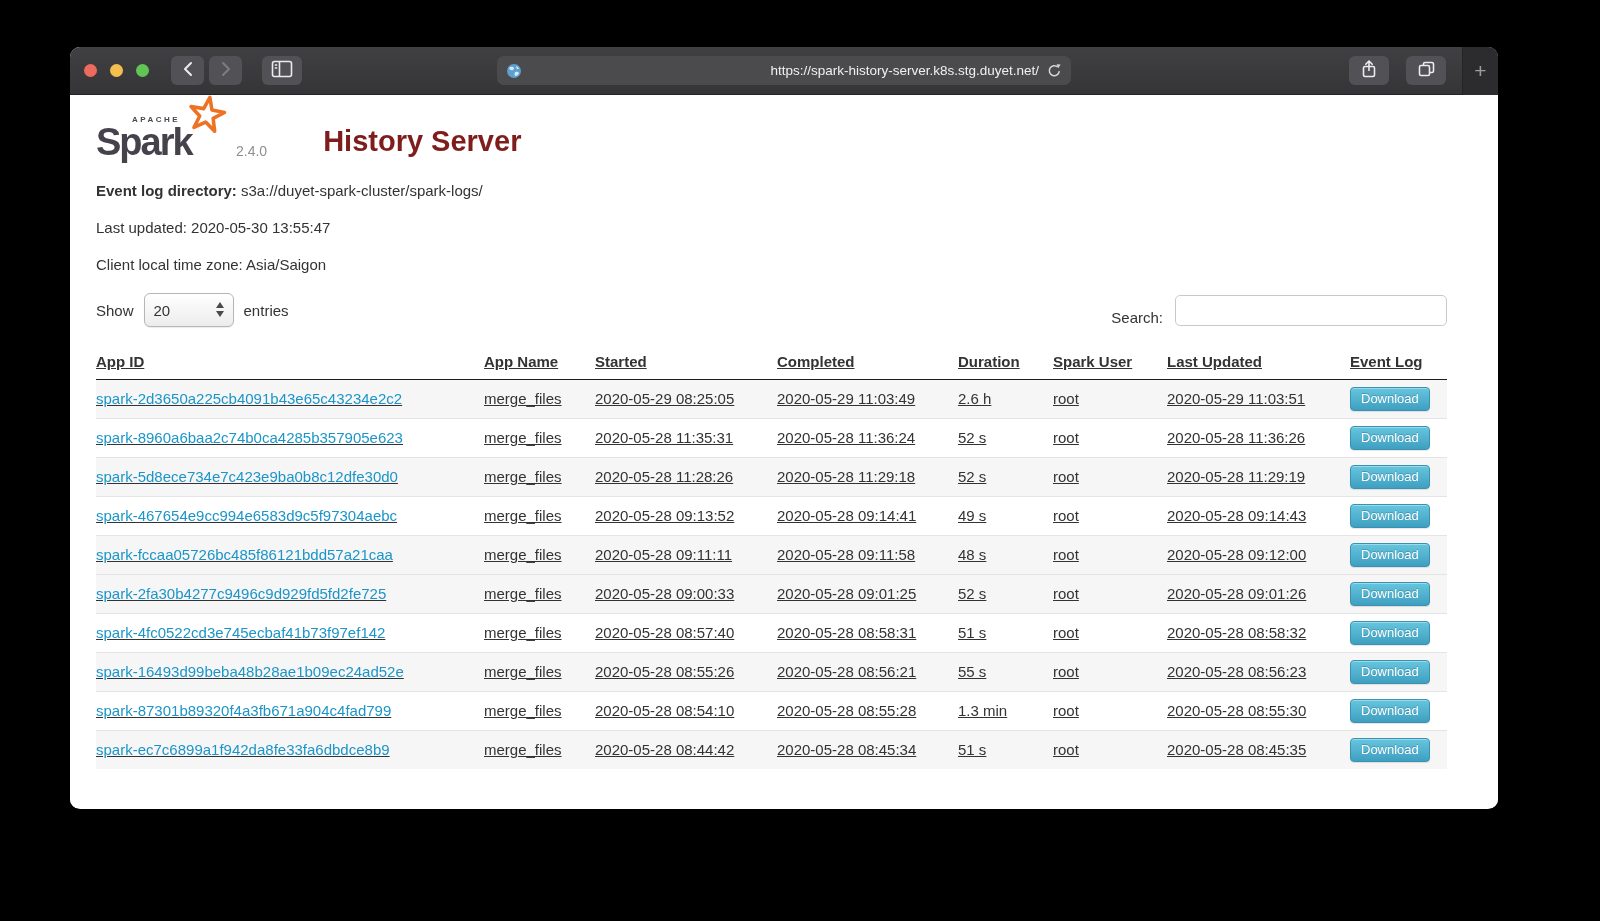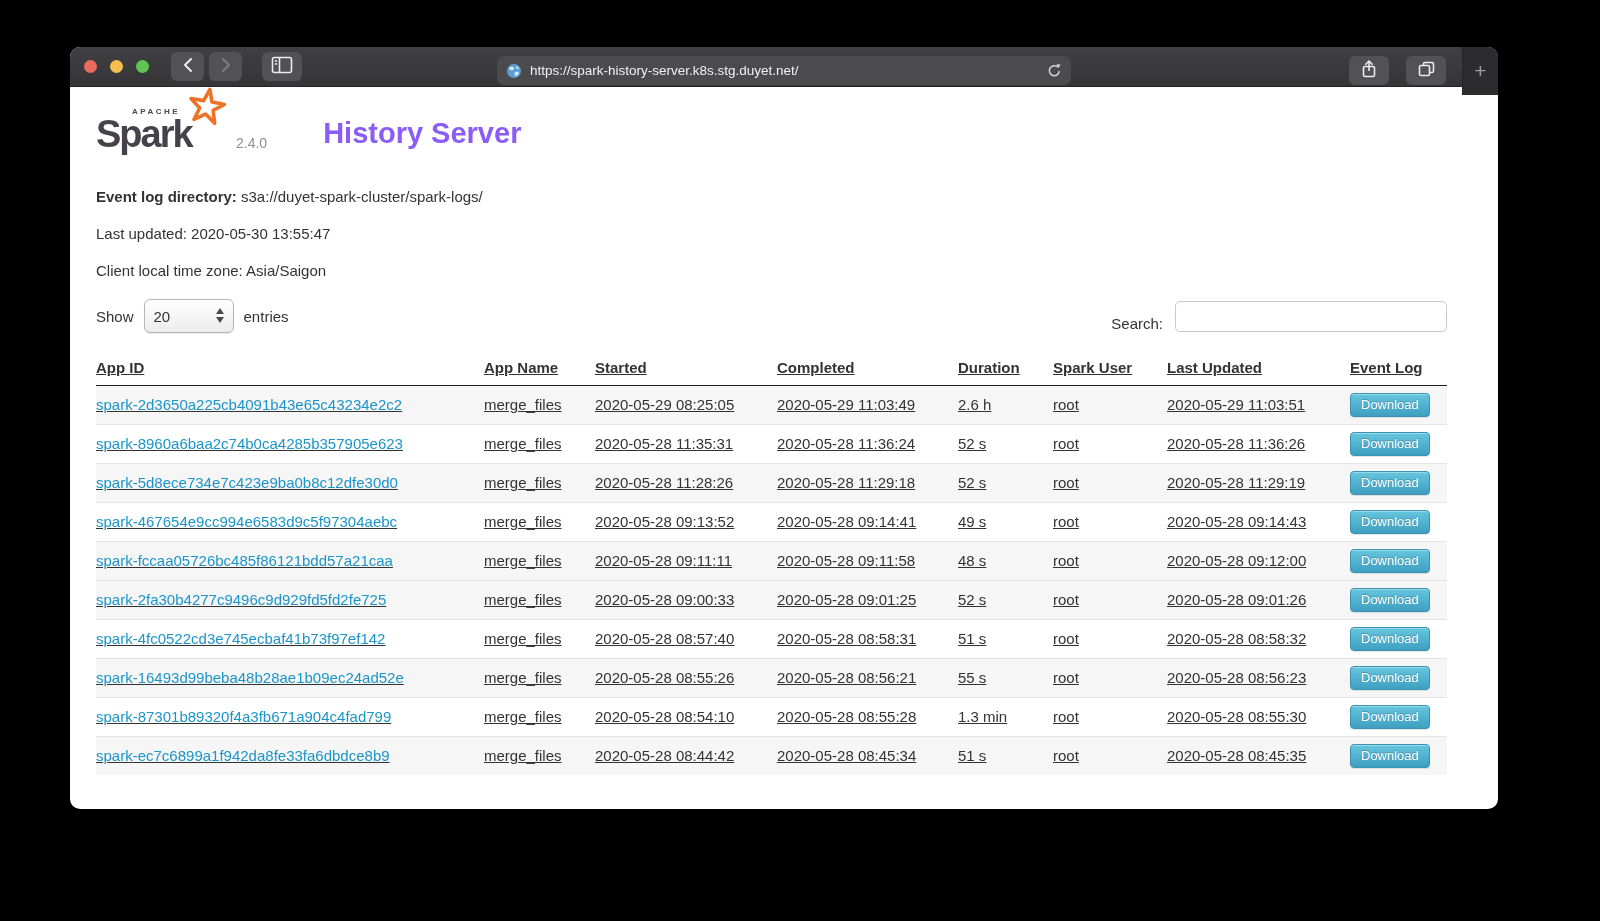--- a/index.html
+++ b/index.html
@@ -6,24 +6,24 @@
   html,body { width:1600px; height:921px; background:#000; font-family:"Liberation Sans", sans-serif; overflow:hidden; }
 
   
   .window {
     position:absolute; left:70px; top:47px; width:1428px; height:762px;
     border-radius:10px; overflow:hidden; background:#fff;
   }
 
   
   .toolbar {
-    position:relative; height:40px;
+    position:relative; height:48px;
     background:linear-gradient(#404042,#353537);
     border-bottom:1px solid #232325;
-    display:flex; align-items:center; padding:0 14px;
+    display:flex; align-items:center; padding:0 14px;text-align:right;
   }
   .traffic { display:flex; gap:13px; align-items:center; }
   .light { width:13px; height:13px; border-radius:50%; }
   .light.red { background:#ec6a5e; }
   .light.yellow { background:#f4bf4f; }
   .light.green { background:#61c554; }
 
   .navgroup { display:flex; gap:5px; margin-left:22px; }
   .tbtn {
     width:33px; height:29px; border-radius:6px; background:#525256;
@@ -57,23 +57,23 @@
   .logo-apache {
     position:absolute; left:36px; top:8px;
     font-size:8px; font-weight:bold; letter-spacing:2.5px; color:#4c4650;
   }
   .logo-spark {
     position:absolute; left:0; bottom:0;
     font-size:38px; font-weight:bold; letter-spacing:-2px; color:#46424c; line-height:36px;margin-top:19px;
   }
   .logo-star { position:absolute; right:-4px; top:-14px; }
   .logo-version { font-size:14px; color:#8f8f8f; margin-left:12px; padding-bottom:1px; }
-  .page-title { font-size:29px; font-weight:bold; color:#8b5cf6; margin-left:56px; line-height:1; padding-bottom:4px;margin-top:26px; }
-
-  .info-block { margin-top:36px; font-size:15px; }
+  .page-title { font-size:29px; font-weight:bold; color:#7f1d1d; margin-left:56px; line-height:1; padding-bottom:4px;margin-top:26px; }
+
+  .info-block { margin-top:22px; font-size:15px; }
   .info-block p { line-height:18px; margin-bottom:19px; }
   .info-block b { font-weight:bold; }
 
   .controls-row { margin-top:16px; width:1351px; display:flex; justify-content:space-between; align-items:center; height:34px; }
   .show-group { display:flex; align-items:center; gap:10px; font-size:15px; }
   .entries-select {
     width:90px; height:34px; border:1px solid #b6b6b6; border-radius:6px;
     background:linear-gradient(#ffffff,#ececec);
     box-shadow:0 1px 1px rgba(0,0,0,.08);
     display:flex; align-items:center; padding:0 9px; font-size:15px; position:relative; cursor:default;

